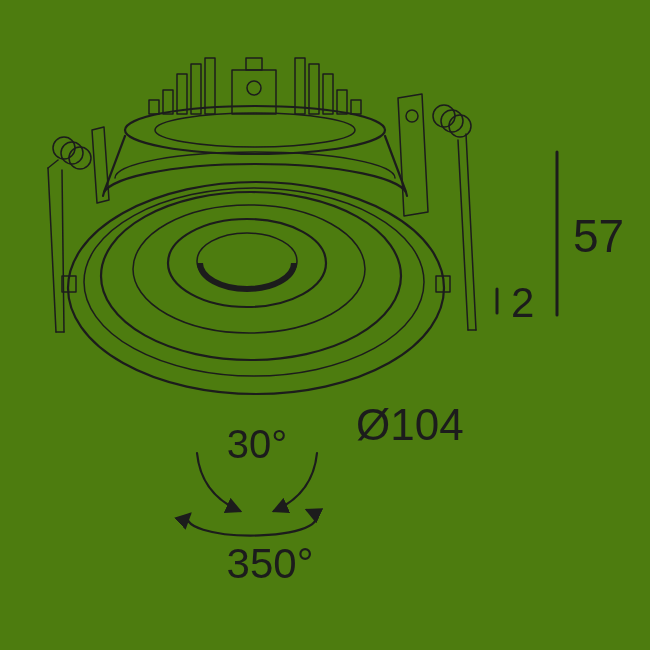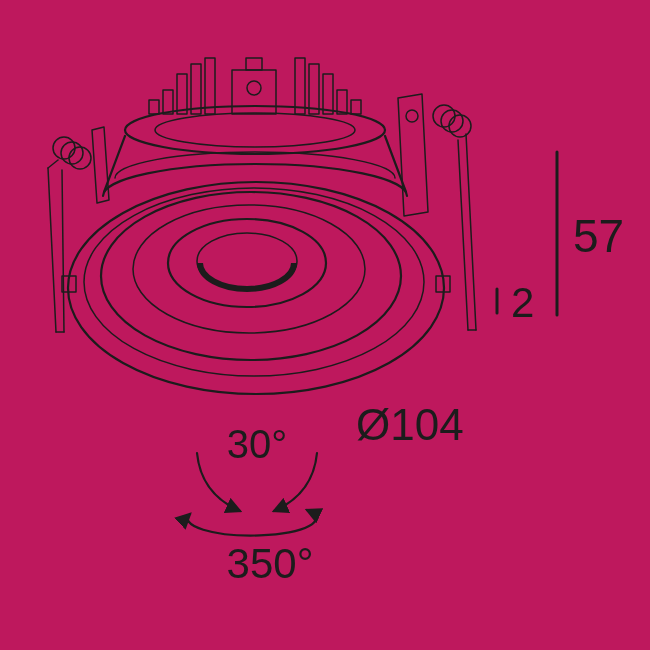--- a/index.html
+++ b/index.html
@@ -7,21 +7,21 @@
     padding: 0;
     background: #ffffff;
     width: 650px;
     height: 650px;
     overflow: hidden;
   }
   .canvas {
     position: relative;
     width: 650px;
     height: 650px;
-    background: #be185d;
+    background: #4d7c0f;
   }
   svg {
     display: block;
   }
   .ln  { stroke: #1c1c1c; fill: none; stroke-width: 2.2; stroke-linecap: round; stroke-linejoin: round; }
   .ln-thin { stroke: #1c1c1c; fill: none; stroke-width: 1.5; stroke-linecap: round; stroke-linejoin: round; }
   .ln-bold { stroke: #1c1c1c; fill: none; stroke-width: 3; stroke-linecap: round; }
   .ln-crescent { stroke: #1c1c1c; fill: none; stroke-width: 6; }
   .dim-text {
     font-family: "Liberation Sans", "DejaVu Sans", sans-serif;

